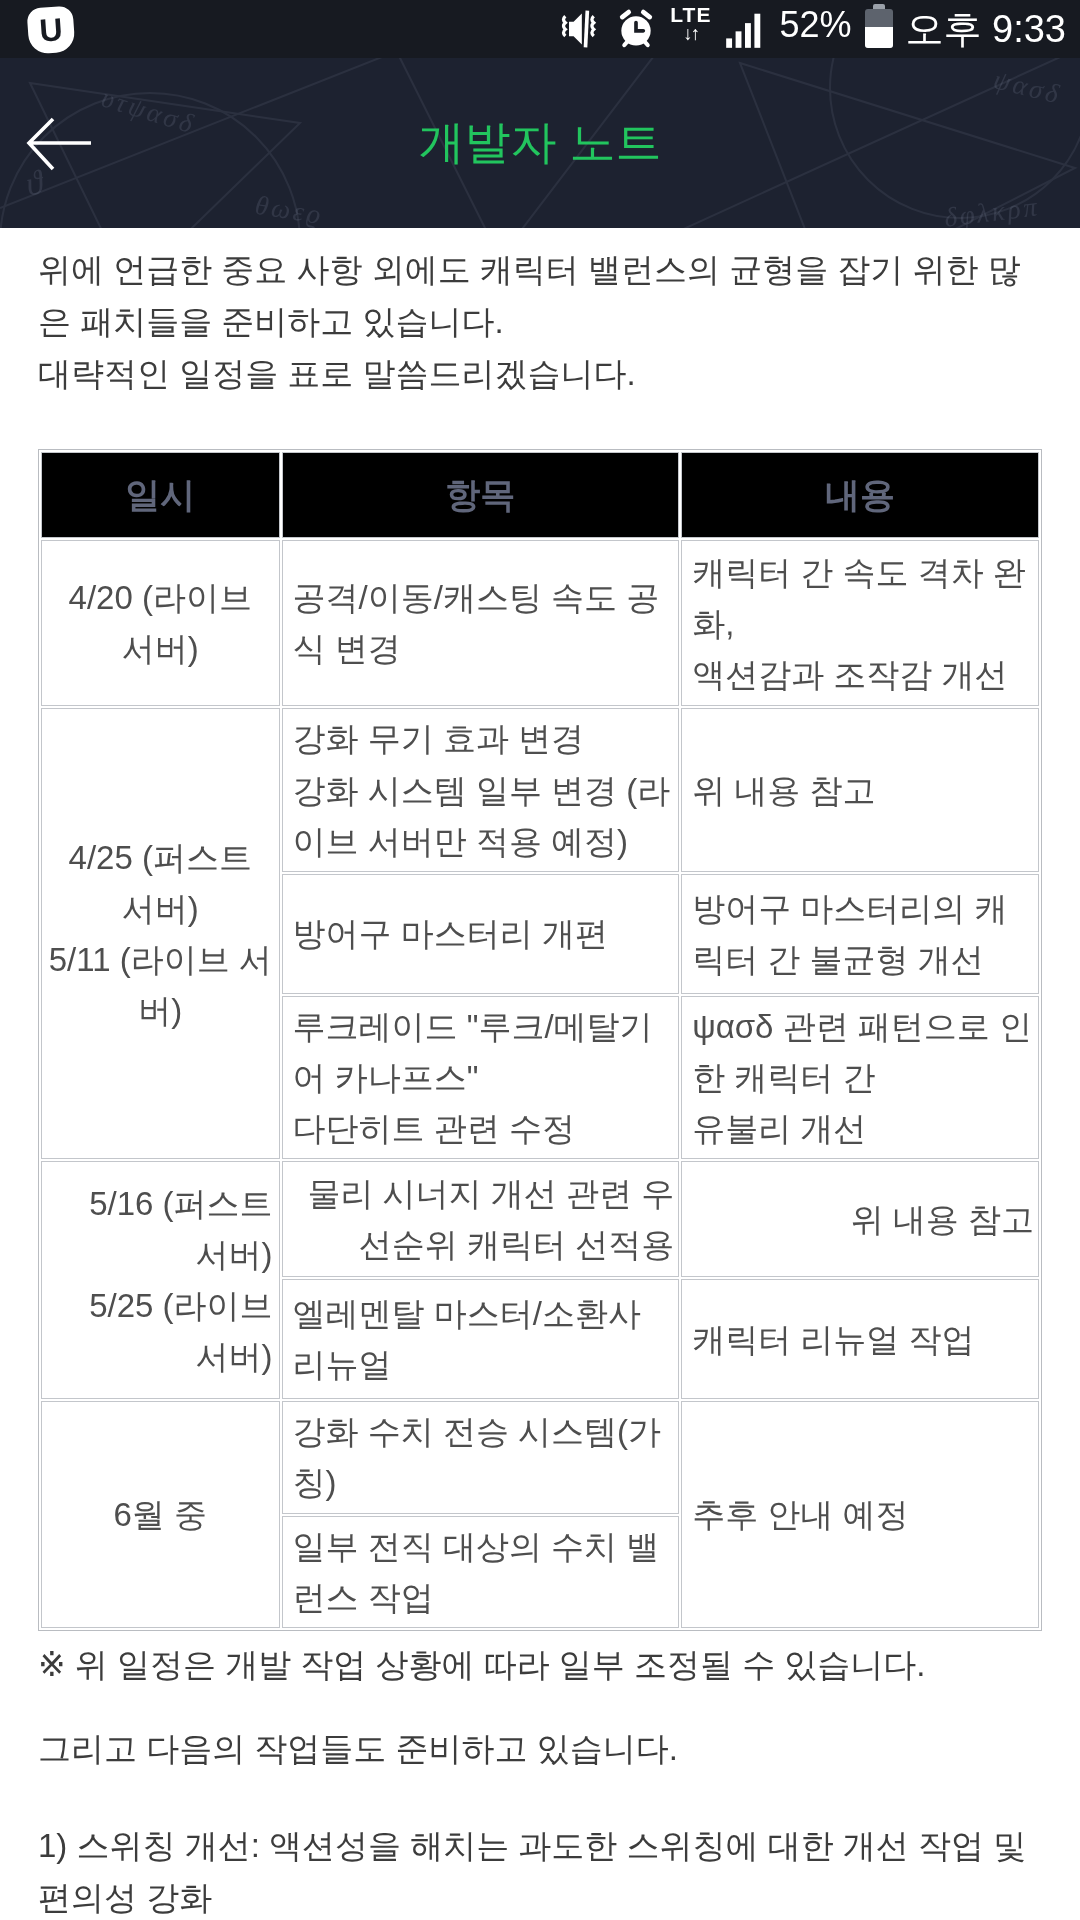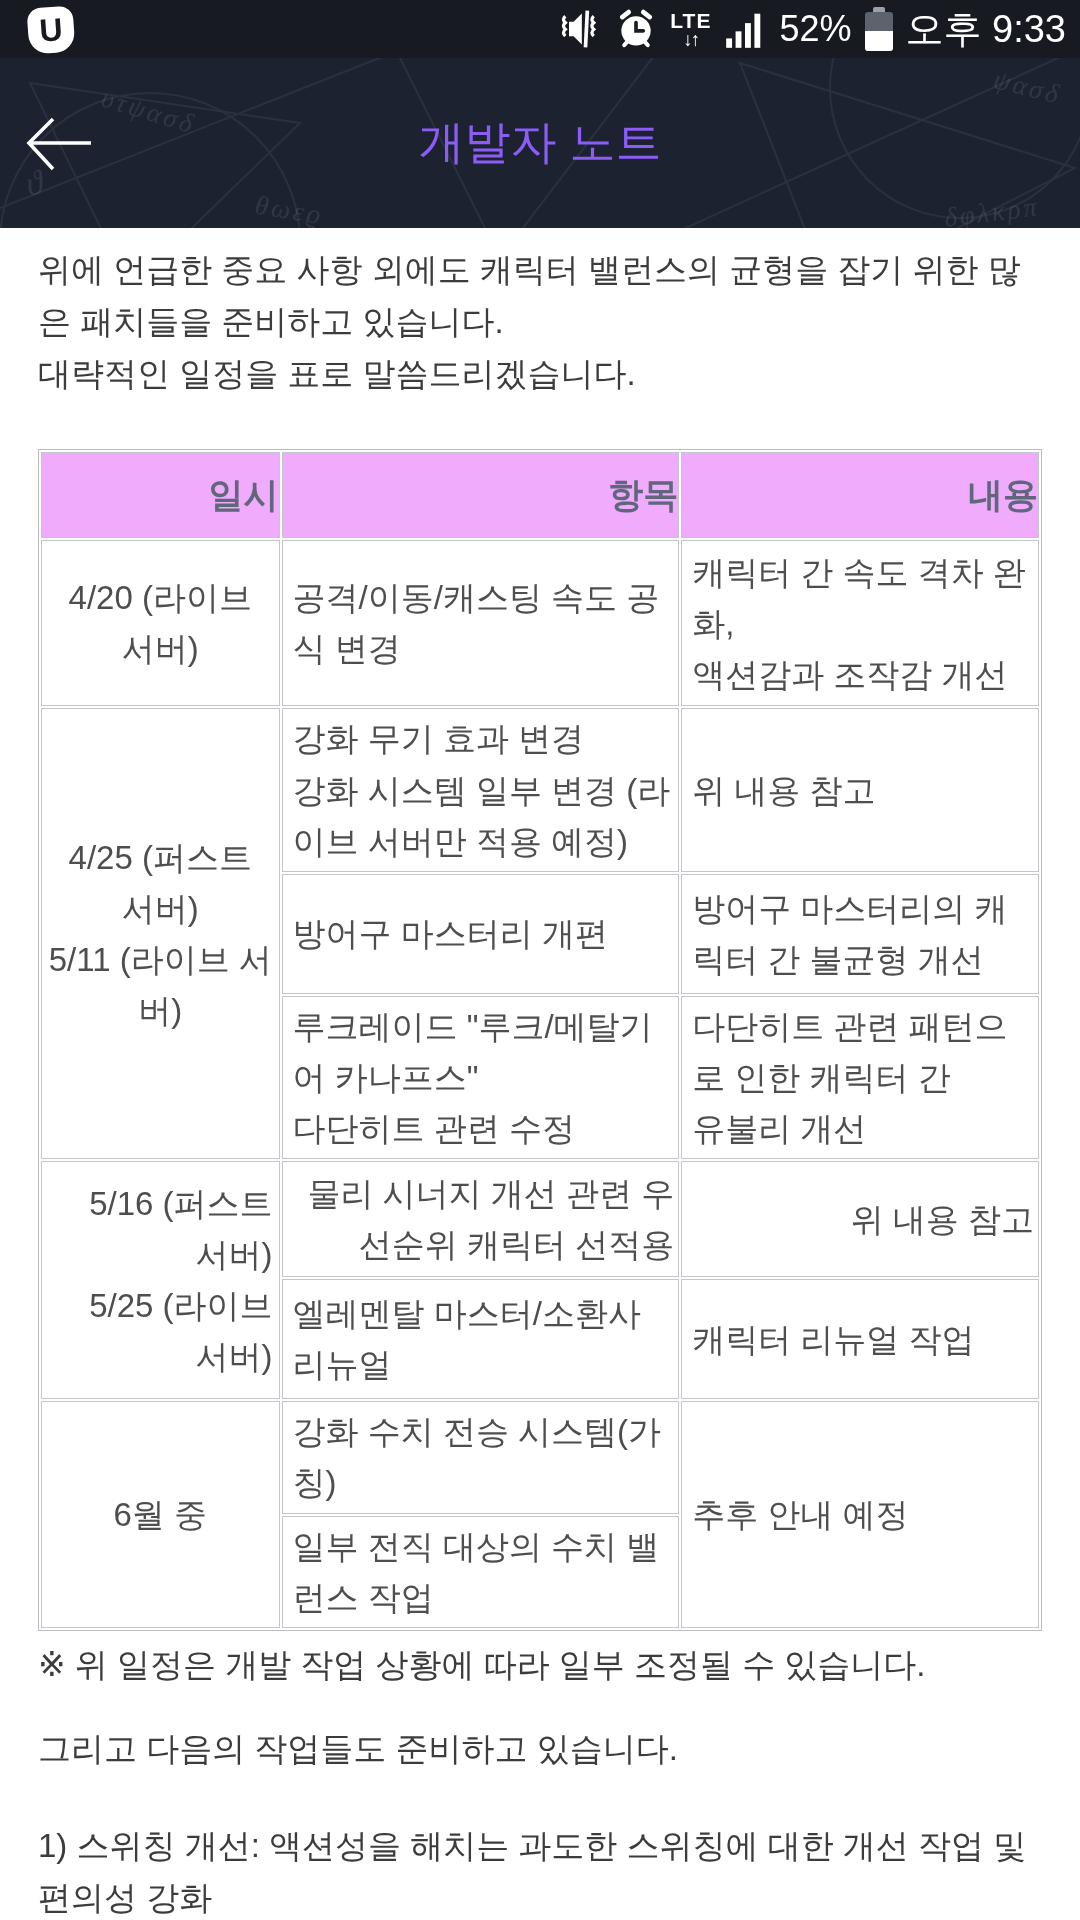--- a/index.html
+++ b/index.html
@@ -5,21 +5,21 @@
   * { margin:0; padding:0; box-sizing:border-box; }
   html,body { width:1080px; height:1920px; overflow:hidden; background:#ffffff;
     font-family:"Liberation Sans","DejaVu Sans",sans-serif; }
 
   
   .status-bar { height:58px; background:#171a21; display:flex; align-items:center;
     padding:0 14px 0 28px; color:#fff; }
   .app-logo { width:46px; height:46px; background:#ffffff; color:#171a21;
     border-radius:30% 30% 42% 42%; display:flex; align-items:center; justify-content:center;
     font-weight:800; font-size:32px; transform:rotate(-4deg); margin-top:2px; }
-  .sb-right { margin-left:auto; display:flex; align-items:center; gap:12px; }
+  .sb-right { margin-left:auto; display:flex; gap:12px; }
   .sb-ico { display:flex; align-items:center; justify-content:center; }
   .lte-wrap { display:flex; flex-direction:column; align-items:center; line-height:1; }
   .lte-label { font-size:21px; font-weight:700; letter-spacing:1px; }
   .lte-arrows { font-size:19px; letter-spacing:-2px; margin-top:-1px; }
   .batt-pct { font-size:36px; font-weight:400; }
   .battery { position:relative; width:28px; height:44px; margin-left:2px; }
   .battery .nub { position:absolute; top:0; left:8px; width:12px; height:5px; background:#9aa0a9; border-radius:2px 2px 0 0; }
   .battery .body { position:absolute; top:5px; left:0; width:28px; height:39px; background:#5d636d; border-radius:3px; overflow:hidden; }
   .battery .fill { position:absolute; bottom:0; left:0; width:100%; height:52%; background:#ffffff; }
   .sb-time { font-size:38px; font-weight:400; margin-left:0; white-space:nowrap; }
@@ -30,34 +30,34 @@
   .hdr-pattern { position:absolute; inset:0; pointer-events:none; }
   .hdr-glyph { position:absolute; color:#97a0b8; opacity:0.16; font-size:27px;
     font-family:"Liberation Serif","DejaVu Serif",serif; font-style:italic; letter-spacing:3px; }
   .g0 { left:100px; top:38px; transform:rotate(17deg); }
   .g1 { right:18px; top:14px; transform:rotate(14deg); }
   .g2 { left:255px; bottom:2px; transform:rotate(9deg); }
   .g3 { right:40px; bottom:0px; transform:rotate(-7deg); }
   .g4 { left:26px; bottom:26px; transform:rotate(-12deg); font-size:34px; }
   .back-btn { position:relative; z-index:2; width:120px; height:100%; display:flex;
     align-items:center; justify-content:center; cursor:pointer; background:none; border:none; }
-  .hdr-title { position:absolute; left:0; right:0; text-align:center; color:#8b5cf6;
+  .hdr-title { position:absolute; left:0; right:0; text-align:center; color:#22c55e;
     font-size:46px; font-weight:400; z-index:1; }
 
   
   .content { padding:16px 38px 0 38px; color:#3c3c3c; font-size:33px; line-height:1.57;
     word-break:break-all; }
   .intro p { margin:0; }
 
   
   table.schedule { width:100%; margin-top:50px; border:1px solid #b9bcc1;
     border-spacing:2px; border-collapse:separate; table-layout:fixed; }
   .schedule th, .schedule td { border:1px solid #c3c6cb; font-size:33px; color:#4e4e4e;
     vertical-align:middle; white-space:pre-wrap; word-break:break-all; line-height:1.55; }
-  .schedule th { background:#f0abfc; color:#60667b; font-weight:700; text-align:right; height:86px; font-size:35px; }
+  .schedule th { background:#000000; color:#60667b; font-weight:700; text-align:center; height:86px; font-size:35px; }
   .col-date { width:24%; } .col-item { width:40%; } .col-desc { width:36%; }
   td.date { text-align:center; padding:8px 6px; }
   td.item, td.desc { text-align:left; padding:4px 4px 4px 10px; }
   tr.h-r1  td { height:166px; }
   tr.h-r2a td { height:132px; }
   tr.h-r2b td { height:120px; }
   tr.h-r2c td { height:142px; }
   tr.h-r3a td { height:116px;text-align:right; }
   tr.h-r3b td { height:120px; }
   tr.h-r4a td { height:92px; }
@@ -174,21 +174,21 @@
 강화 시스템 일부 변경 (라이브 서버만 적용 예정)</td>
         <td class="desc">위 내용 참고</td>
       </tr>
       <tr class="h-r2b">
         <td class="item">방어구 마스터리 개편</td>
         <td class="desc">방어구 마스터리의 캐릭터 간 불균형 개선</td>
       </tr>
       <tr class="h-r2c">
         <td class="item">루크레이드 "루크/메탈기어 카나프스"
 다단히트 관련 수정</td>
-        <td class="desc">다단히트 관련 패턴으로 인한 캐릭터 간
+        <td class="desc">ψασδ 관련 패턴으로 인한 캐릭터 간
 유불리 개선</td>
       </tr>
       <tr class="h-r3a">
         <td class="date" rowspan="2">5/16 (퍼스트 서버)
 5/25 (라이브 서버)</td>
         <td class="item">물리 시너지 개선 관련 우선순위 캐릭터 선적용</td>
         <td class="desc">위 내용 참고</td>
       </tr>
       <tr class="h-r3b">
         <td class="item">엘레멘탈 마스터/소환사 리뉴얼</td>

